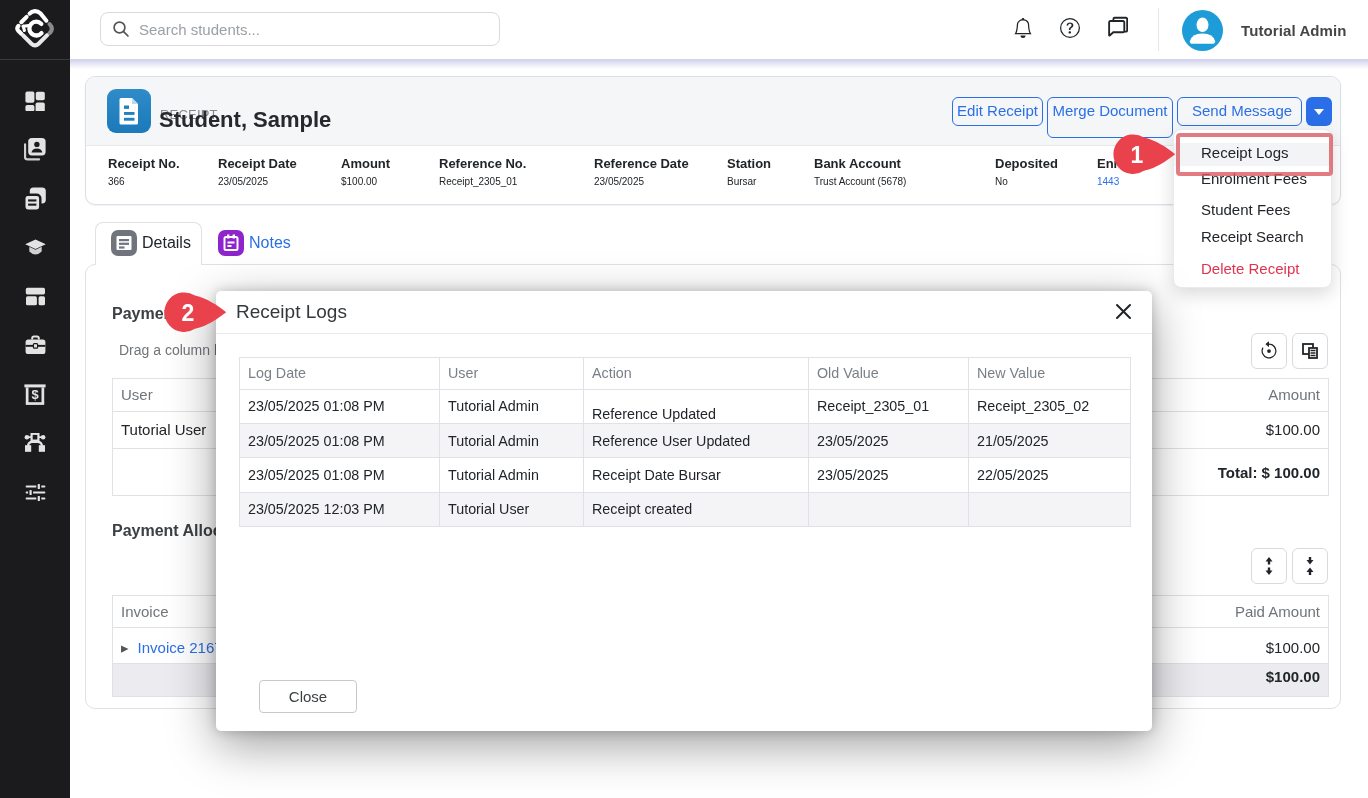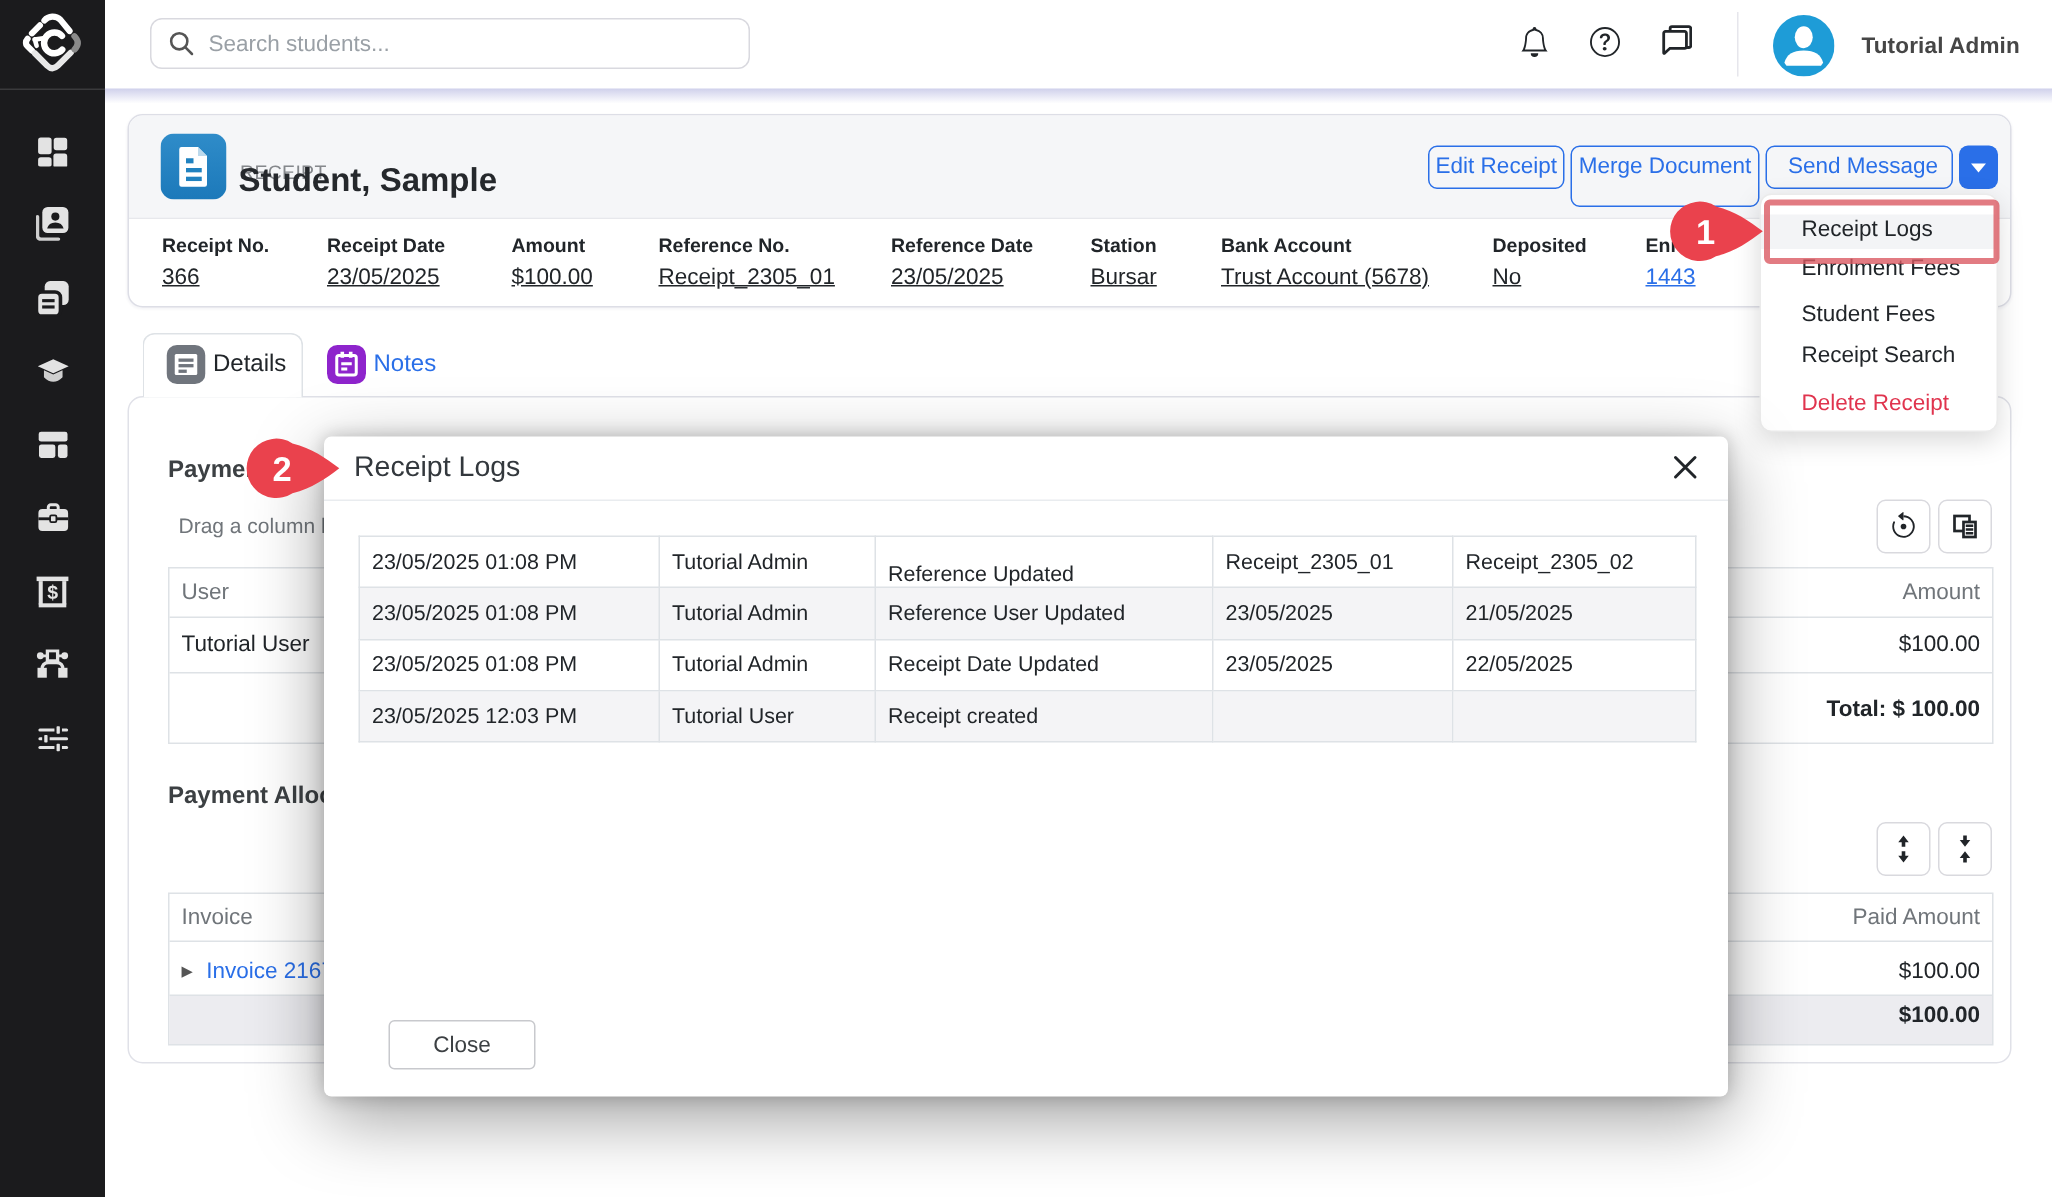--- a/index.html
+++ b/index.html
@@ -1,20 +1,20 @@
 <!DOCTYPE html>
 <html><head>
 <meta charset="utf-8">
 <style>
 * { margin:0; padding:0; box-sizing:border-box; }
 html,body { width:1368px; height:798px; font-family:"Liberation Sans", sans-serif; background:#fff; }
 #root { position:relative; width:1368px; height:798px; overflow:hidden; background:#fff; }
 .abs { position:absolute; }
 .lbl { font-size:13px; font-weight:bold; color:#212529; }
-.val { font-size:15px; color:#212529;text-decoration:underline; }
+.val { font-size:10px; color:#212529; }
 .blue { color:#2a6fe8; }
 </style>
 </head>
 <body>
 <div id="root">
 
 <div class="abs" style="left:70px; top:0; width:1298px; height:59px; background:#fff;"></div>
 <div class="abs" style="left:70px; top:59px; width:1298px; height:10px; background:linear-gradient(to bottom, rgba(168,170,219,0.55), rgba(255,255,255,0));"></div>
 
 <div class="abs" style="left:100px; top:12px; width:400px; height:34px; border:1px solid #d9d9df; border-radius:8px; background:#fff;"></div>
@@ -256,37 +256,44 @@
       <table style="border-collapse:collapse; table-layout:fixed; width:891px; font-size:14.3px;">
         <colgroup>
           <col style="width:200px">
           <col style="width:144px">
           <col style="width:225px">
           <col style="width:160px">
           <col style="width:162px">
         </colgroup>
         <tbody>
           <tr style="background:#fff;">
+            <td style="border:1px solid #dee2e6; height:31.6px; padding:0 0 0 8px; color:#7a8087; overflow:hidden; white-space:nowrap;">Log Date</td>
+            <td style="border:1px solid #dee2e6; height:31.6px; padding:0 0 0 8px; color:#7a8087; overflow:hidden; white-space:nowrap;">User</td>
+            <td style="border:1px solid #dee2e6; height:31.6px; padding:0 0 0 8px; color:#7a8087; overflow:hidden; white-space:nowrap;">Action</td>
+            <td style="border:1px solid #dee2e6; height:31.6px; padding:0 0 0 8px; color:#7a8087; overflow:hidden; white-space:nowrap;">Old Value</td>
+            <td style="border:1px solid #dee2e6; height:31.6px; padding:0 0 0 8px; color:#7a8087; overflow:hidden; white-space:nowrap;">New Value</td>
+          </tr>
+          <tr style="background:#fff;">
             <td style="border:1px solid #dee2e6; height:34.35px; padding:0 0 0 8px; color:#212529; overflow:hidden; white-space:nowrap;">23/05/2025 01:08 PM</td>
             <td style="border:1px solid #dee2e6; height:34.35px; padding:0 0 0 8px; color:#212529; overflow:hidden; white-space:nowrap;">Tutorial Admin</td>
             <td style="border:1px solid #dee2e6; height:34.35px; padding:16px 0 0 8px; color:#212529; overflow:hidden; white-space:nowrap;">Reference Updated</td>
             <td style="border:1px solid #dee2e6; height:34.35px; padding:0 0 0 8px; color:#212529; overflow:hidden; white-space:nowrap;">Receipt_2305_01</td>
             <td style="border:1px solid #dee2e6; height:34.35px; padding:0 0 0 8px; color:#212529; overflow:hidden; white-space:nowrap;">Receipt_2305_02</td>
           </tr>
           <tr style="background:#f4f4f6;">
             <td style="border:1px solid #dee2e6; height:34.35px; padding:0 0 0 8px; color:#212529; overflow:hidden; white-space:nowrap;">23/05/2025 01:08 PM</td>
             <td style="border:1px solid #dee2e6; height:34.35px; padding:0 0 0 8px; color:#212529; overflow:hidden; white-space:nowrap;">Tutorial Admin</td>
             <td style="border:1px solid #dee2e6; height:34.35px; padding:0 0 0 8px; color:#212529; overflow:hidden; white-space:nowrap;">Reference User Updated</td>
             <td style="border:1px solid #dee2e6; height:34.35px; padding:0 0 0 8px; color:#212529; overflow:hidden; white-space:nowrap;">23/05/2025</td>
             <td style="border:1px solid #dee2e6; height:34.35px; padding:0 0 0 8px; color:#212529; overflow:hidden; white-space:nowrap;">21/05/2025</td>
           </tr>
           <tr style="background:#fff;">
             <td style="border:1px solid #dee2e6; height:34.35px; padding:0 0 0 8px; color:#212529; overflow:hidden; white-space:nowrap;">23/05/2025 01:08 PM</td>
             <td style="border:1px solid #dee2e6; height:34.35px; padding:0 0 0 8px; color:#212529; overflow:hidden; white-space:nowrap;">Tutorial Admin</td>
-            <td style="border:1px solid #dee2e6; height:34.35px; padding:0 0 0 8px; color:#212529; overflow:hidden; white-space:nowrap;">Receipt Date Updated</td>
+            <td style="border:1px solid #dee2e6; height:34.35px; padding:0 0 0 8px; color:#212529; overflow:hidden; white-space:nowrap;">Receipt Date Bursar</td>
             <td style="border:1px solid #dee2e6; height:34.35px; padding:0 0 0 8px; color:#212529; overflow:hidden; white-space:nowrap;">23/05/2025</td>
             <td style="border:1px solid #dee2e6; height:34.35px; padding:0 0 0 8px; color:#212529; overflow:hidden; white-space:nowrap;">22/05/2025</td>
           </tr>
           <tr style="background:#f4f4f6;">
             <td style="border:1px solid #dee2e6; height:34.35px; padding:0 0 0 8px; color:#212529; overflow:hidden; white-space:nowrap;">23/05/2025 12:03 PM</td>
             <td style="border:1px solid #dee2e6; height:34.35px; padding:0 0 0 8px; color:#212529; overflow:hidden; white-space:nowrap;">Tutorial User</td>
             <td style="border:1px solid #dee2e6; height:34.35px; padding:0 0 0 8px; color:#212529; overflow:hidden; white-space:nowrap;">Receipt created</td>
             <td style="border:1px solid #dee2e6; height:34.35px; padding:0 0 0 8px; color:#212529; overflow:hidden; white-space:nowrap;"></td>
             <td style="border:1px solid #dee2e6; height:34.35px; padding:0 0 0 8px; color:#212529; overflow:hidden; white-space:nowrap;"></td>
           </tr>

